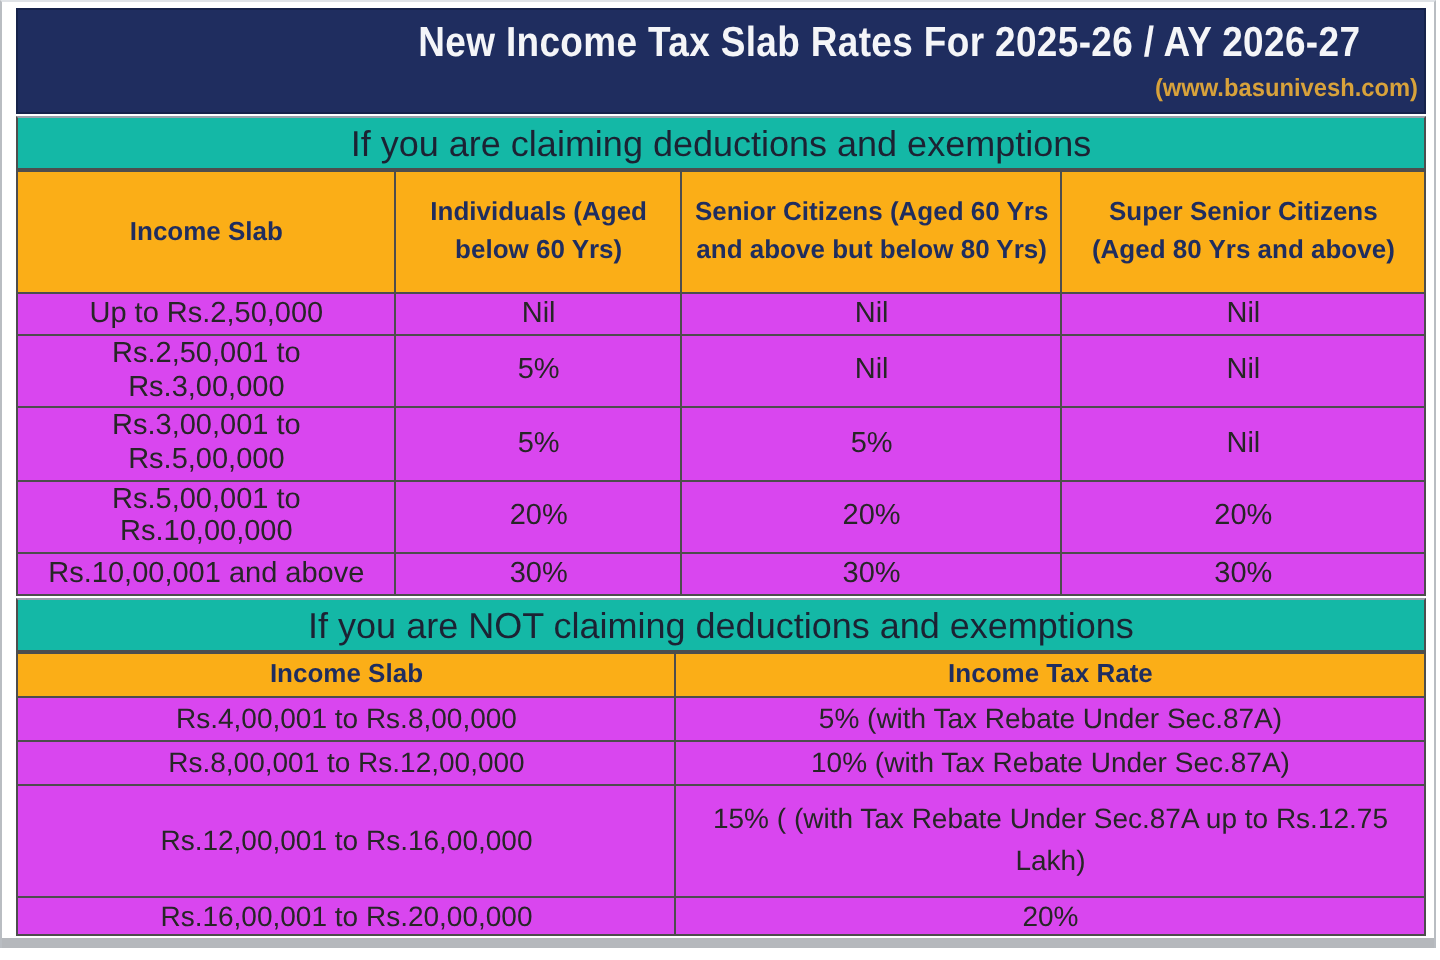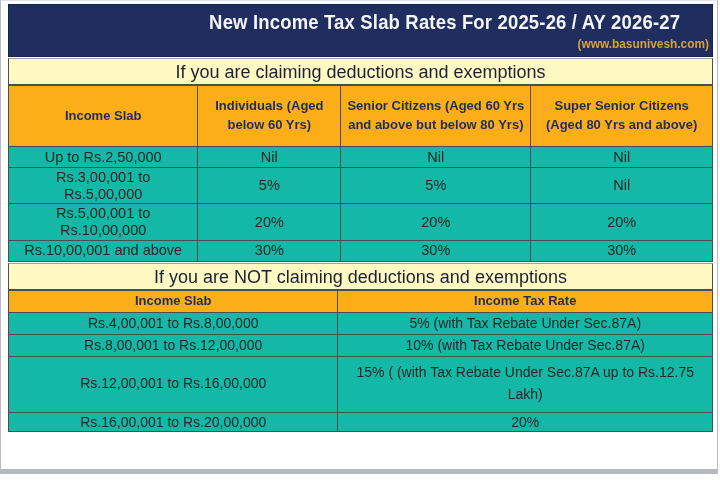--- a/index.html
+++ b/index.html
@@ -25,40 +25,40 @@
   .title-main{
     color:#f4f5f8;font-size:21px;font-weight:bold;letter-spacing:.2px;
     transform:scaleX(.88);white-space:nowrap;line-height:1.1;
   }
   .title-sub{
     color:#D8A23B;font-size:12.5px;font-weight:bold;margin-top:3px;
     transform:scaleX(.95);
   }
   
   .band{
-    background:#fef9c3;color:#1c2233;text-align:center;
+    background:#14b8a6;color:#1c2233;text-align:center;
     font-size:18px;line-height:26px;height:27px;box-sizing:border-box;
     border:1px solid #4d4d4d;border-top:1px solid #9aa0ab;
     margin-top:1px;
   }
   
   table{
     width:100%;border-collapse:collapse;table-layout:fixed;
     border:1px solid #3c3c3c;
     padding-left:28px;
   }
   th,td{
     border:1px solid #4d4d4d;text-align:center;vertical-align:middle;
     padding:1px 6px;box-sizing:border-box;overflow:hidden;
   }
   th{
     background:#FBAE17;color:#1F2D5F;font-weight:bold;font-size:13px;line-height:1.45;
   }
   td{
-    background:#14b8a6;color:#262626;font-size:14.5px;line-height:1.15;
+    background:#d946ef;color:#262626;font-size:14.5px;line-height:1.15;
   }
   .t1 thead tr{height:61px;}
   .t1 tbody tr{height:21px;}
   .t1 col.c1{width:26.9%;}
   .t1 col.c2{width:20.3%;}
   .t1 col.c3{width:27.0%;}
   .t1 col.c4{width:25.8%;}
   .t2 thead tr{height:21px;}
   .t2 col.c1{width:46.8%;}
   .t2 col.c2{width:53.2%;}
@@ -98,20 +98,26 @@
           <th>Income Slab</th>
           <th>Individuals (Aged below 60 Yrs)</th>
           <th>Senior Citizens (Aged 60 Yrs and above but below 80 Yrs)</th>
           <th>Super Senior Citizens (Aged 80 Yrs and above)</th>
         </tr>
       </thead>
       <tbody>
         <tr>
           <td>Up to Rs.2,50,000</td>
           <td>Nil</td>
+          <td>Nil</td>
+          <td>Nil</td>
+        </tr>
+        <tr>
+          <td>Rs.2,50,001 to Rs.3,00,000</td>
+          <td>5%</td>
           <td>Nil</td>
           <td>Nil</td>
         </tr>
         <tr>
           <td>Rs.3,00,001 to Rs.5,00,000</td>
           <td>5%</td>
           <td>5%</td>
           <td>Nil</td>
         </tr>
         <tr>

